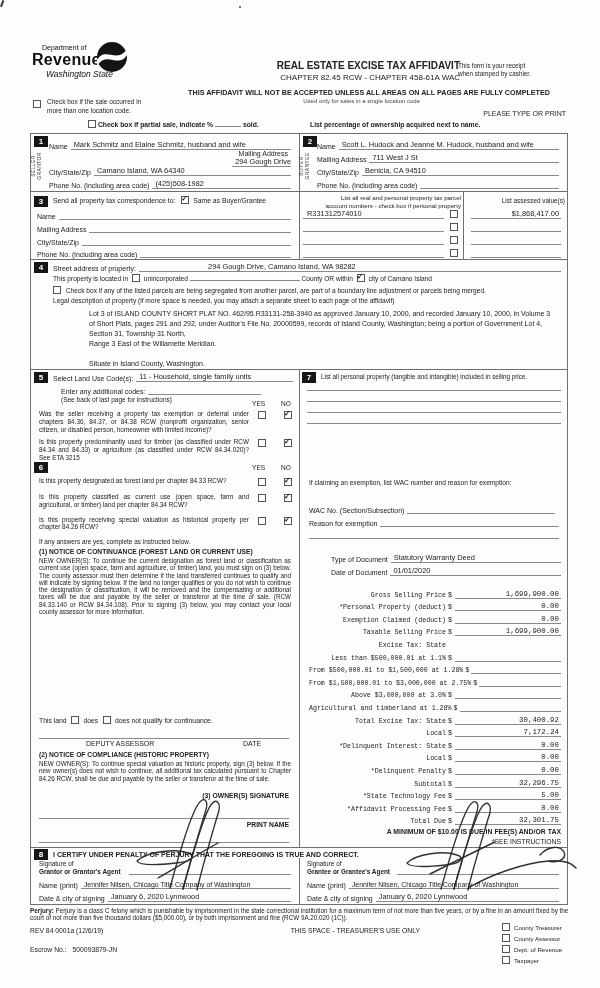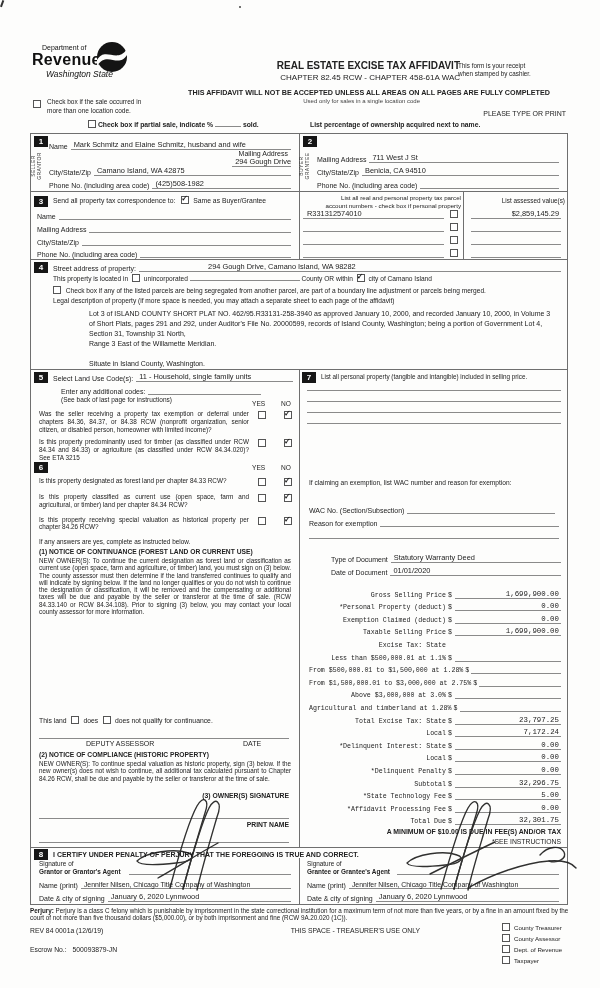--- a/index.html
+++ b/index.html
@@ -107,31 +107,35 @@
     <div class="fld abs" style="left:18px;top:3px;width:242px;height:13px;">
       <span class="flabel">Name</span>
       <span class="fval">Mark Schmitz and Elaine Schmitz, husband and wife</span>
     </div>
     <div class="fld abs" style="left:18px;top:16px;width:242px;height:13px;flex-direction:column;">
       <span class="flabel">Mailing Address</span>
       <span class="fval">294 Gough Drive</span>
     </div>
     <div class="fld abs" style="left:18px;top:29px;width:242px;height:13px;">
       <span class="flabel">City/State/Zip</span>
-      <span class="fval">Camano Island, WA 42875</span>
+      <span class="fval">Camano Island, WA 64340</span>
     </div>
     <div class="fld abs" style="left:18px;top:42px;width:242px;height:13px;">
       <span class="flabel">Phone No. (including area code)</span>
       <span class="fval">(425)508-1982</span>
     </div>
 
     <span class="badge abs" style="left:272px;top:2px;">2</span>
     <div class="vert" style="left:252px;top:26px;width:44px;height:12px;">
       <div>BUYER</div>
       <div>GRANTEE</div>
+    </div>
+    <div class="fld abs" style="left:286px;top:3px;width:242px;height:13px;">
+      <span class="flabel">Name</span>
+      <span class="fval">Scott L. Hudock and Jeanne M. Hudock, husband and wife</span>
     </div>
     <div class="fld abs" style="left:286px;top:16px;width:242px;height:13px;">
       <span class="flabel">Mailing Address</span>
       <span class="fval">711 West J St</span>
     </div>
     <div class="fld abs" style="left:286px;top:29px;width:242px;height:13px;">
       <span class="flabel">City/State/Zip</span>
       <span class="fval">Benicia, CA 94510</span>
     </div>
     <div class="fld abs" style="left:286px;top:42px;width:242px;height:13px;">
@@ -186,21 +190,21 @@
 
         <div class="prow" style="position:relative;width:158px;">
           <span class="pnum"></span>
           <span class="cb pcb"></span>
         </div>
 
     </div>
     <div id="assessed-rows" class="abs" style="left:440px;top:72px;width:90px;">
 
         <div class="prow" style="position:relative;width:90px;">
-          <span class="pnum rt" style="padding-right:2px;">$2,859,145.29</span>
+          <span class="pnum rt" style="padding-right:2px;">$1,868,417.00</span>
         </div>
 
         <div class="prow" style="position:relative;width:90px;">
           <span class="pnum rt" style="padding-right:2px;"></span>
         </div>
 
         <div class="prow" style="position:relative;width:90px;">
           <span class="pnum rt" style="padding-right:2px;"></span>
         </div>
 
@@ -394,21 +398,21 @@
 
         <div class="trow">
           <span class="tlabel">Agricultural and timberland at 1.28%</span>
           <span class="tds">$</span>
           <span class="tval"></span>
         </div>
 
         <div class="trow">
           <span class="tlabel">Total Excise Tax:  State</span>
           <span class="tds">$</span>
-          <span class="tval">23,797.25</span>
+          <span class="tval">30,400.92</span>
         </div>
 
         <div class="trow">
           <span class="tlabel">Local</span>
           <span class="tds">$</span>
           <span class="tval">7,172.24</span>
         </div>
 
         <div class="trow">
           <span class="tlabel">*Delinquent Interest:  State</span>

